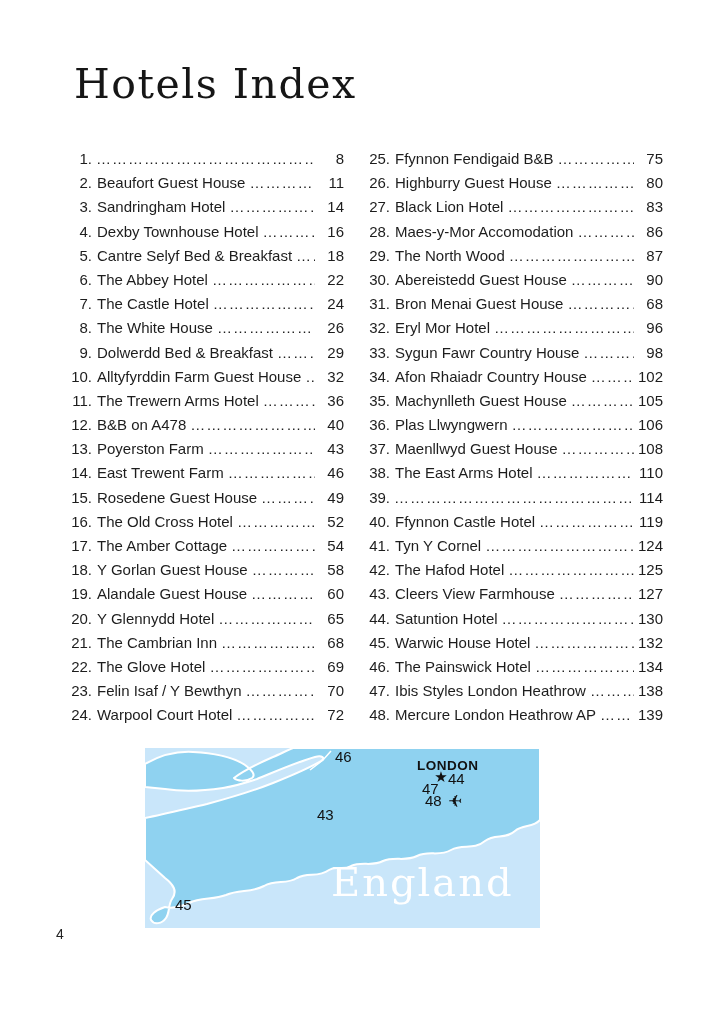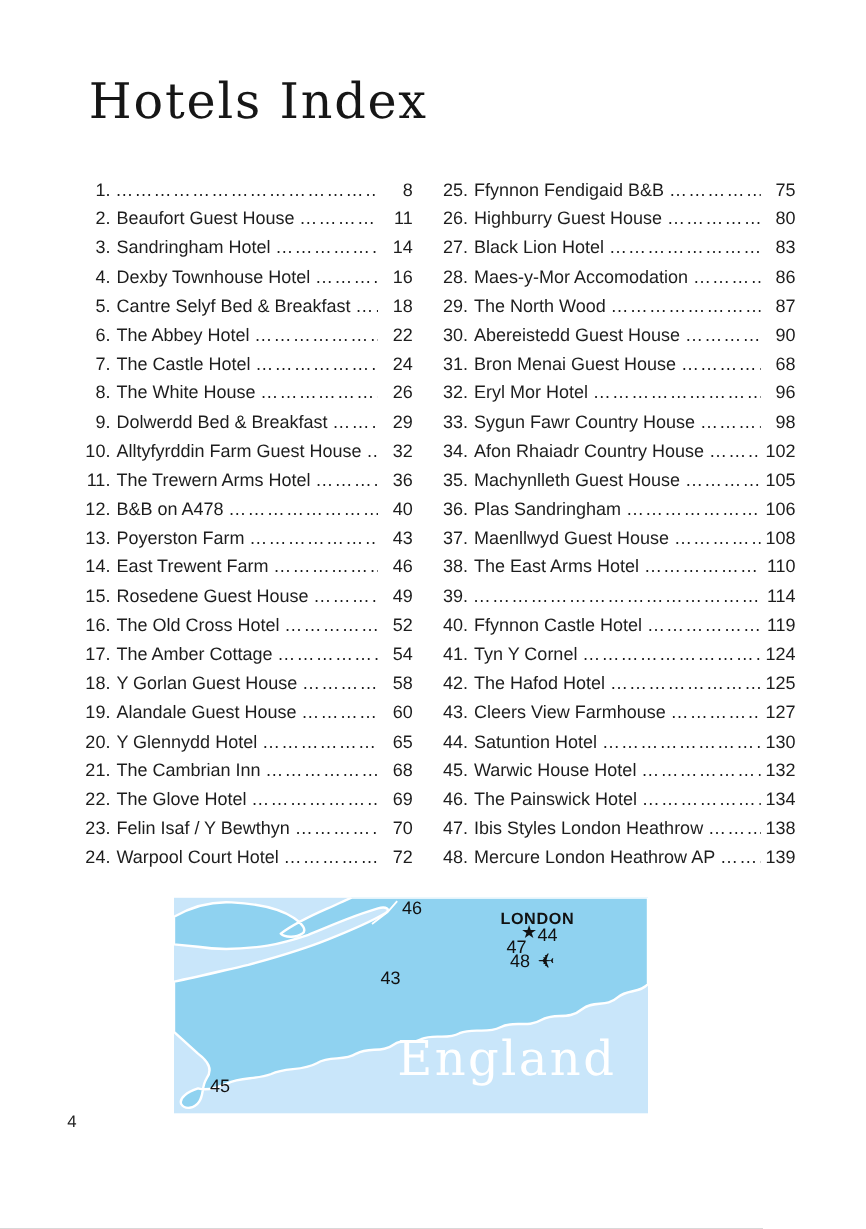--- a/index.html
+++ b/index.html
@@ -238,21 +238,21 @@
           <span class="pg">102</span>
         </div>
         <div class="row">
           <span class="num">35.</span>
           <span class="name">Machynlleth Guest House</span>
           <span class="dots">………………………………………………………………………………</span>
           <span class="pg">105</span>
         </div>
         <div class="row">
           <span class="num">36.</span>
-          <span class="name">Plas Sandringham</span>
+          <span class="name">Plas Llwyngwern</span>
           <span class="dots">………………………………………………………………………………</span>
           <span class="pg">106</span>
         </div>
         <div class="row">
           <span class="num">37.</span>
           <span class="name">Maenllwyd Guest House</span>
           <span class="dots">………………………………………………………………………………</span>
           <span class="pg">108</span>
         </div>
         <div class="row">

